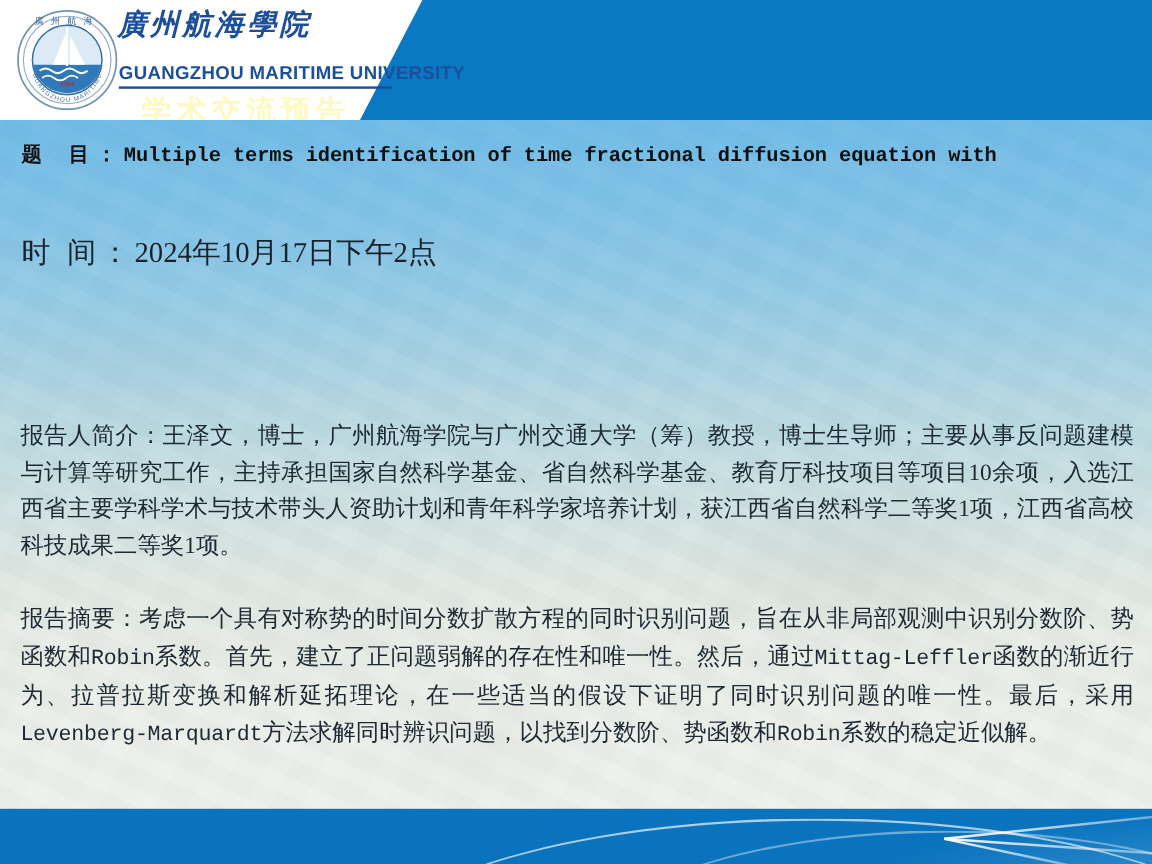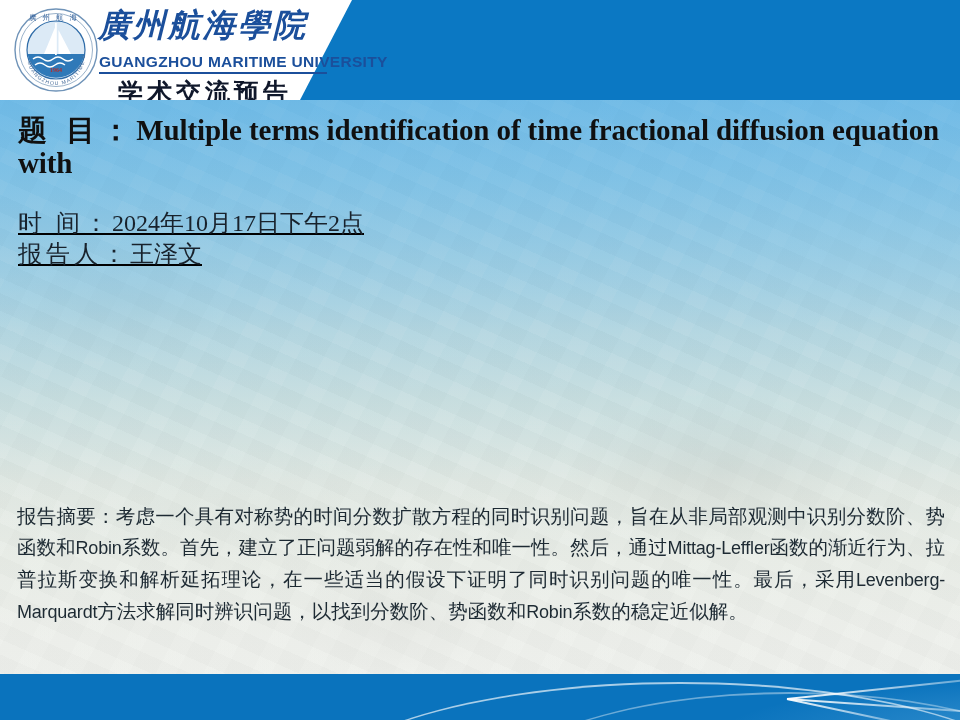--- a/index.html
+++ b/index.html
@@ -55,64 +55,64 @@
   }
   .header-stripe{
     position:absolute;left:329px;top:-6px;width:13px;height:116px;background:#ffffff;
     transform:rotate(27.5deg);transform-origin:top left;
   }
   .emblem{position:absolute;left:13px;top:6px;width:86px;height:88px;}
   .emblem svg{display:block;}
   .uni-cn{
     position:absolute;left:98px;top:4px;
     font-family:"Liberation Serif", serif;
-    font-size:32px;font-weight:bold;font-style:italic;color:#1b4f9b;
+    font-size:24px;font-weight:bold;font-style:italic;color:#1b4f9b;
     letter-spacing:3px;white-space:nowrap;
   }
   .uni-en{
     position:absolute;left:99px;top:53px;
     font-family:"Liberation Sans", sans-serif;
     font-size:15.5px;font-weight:bold;color:#1b4f9b;
     letter-spacing:.3px;white-space:nowrap;
   }
   .uni-rule{position:absolute;left:99px;top:72px;width:228px;height:2px;background:#1b4f9b;}
   .header-sub{
     position:absolute;left:118px;top:76px;
     font-family:"Liberation Serif", serif;
-    font-size:25px;font-weight:bold;color:#0f172a;
+    font-size:25px;font-weight:bold;color:#fef9c3;
     letter-spacing:4px;white-space:nowrap;
   }
 
   
   .content{position:absolute;left:0;top:100px;width:960px;height:574px;}
 
   .title-block{position:absolute;left:18px;top:14px;width:925px;}
   .title-line{
-    font-family:Liberation Serif, serif;
-    font-size:29px;font-weight:bold;color:#101010;
+    font-family:Liberation Mono, monospace;
+    font-size:17px;font-weight:bold;color:#101010;
     line-height:33px;letter-spacing:-.1px;
   }
   .title-label{letter-spacing:6px;}
 
-  .meta{position:absolute;left:18px;top:108px;text-decoration:underline;}
+  .meta{position:absolute;left:18px;top:96px;}
   .meta-row{
     font-family:"Liberation Serif", serif;
     font-size:24px;color:#18222c;line-height:31px;white-space:nowrap;
   }
   .meta-label{letter-spacing:4px;}
 
   .para{
     position:absolute;left:17px;width:928px;
     font-family:"Liberation Serif", serif;
     color:#1d2a33;
     text-align:justify;
   }
   .para.bio{top:249px;font-size:19.5px;line-height:30.5px;}
   .para.abs{top:401px;font-size:19.5px;line-height:31px;}
-  .mono{font-family:Liberation Sans, sans-serif;font-size:18px;letter-spacing:-.2px;}
+  .mono{font-family:Liberation Mono, monospace;font-size:18px;letter-spacing:-.2px;}
 
   
   .footer{position:absolute;left:0;top:674px;width:960px;height:46px;overflow:hidden;background:#0a73bd;}
   .footer-glow{
     position:absolute;right:0;top:0;width:520px;height:46px;
     background:
       radial-gradient(circle 26px at 790px 26px, #ffffff 0%, rgba(255,255,255,.9) 35%, rgba(255,255,255,0) 100%),
       radial-gradient(ellipse 260px 30px at 790px 30px, rgba(255,255,255,.85) 0%, rgba(190,226,248,.45) 45%, rgba(255,255,255,0) 100%),
       radial-gradient(ellipse 420px 60px at 700px 60px, rgba(255,255,255,.55) 0%, rgba(120,190,235,.25) 50%, rgba(255,255,255,0) 100%);
     left:440px;
@@ -172,23 +172,23 @@
   </div>
 
   <div class="content">
 
     <div class="title-block">
       <div class="title-line"><span class="title-label">题 目：</span><span>Multiple terms identification of time fractional diffusion equation with</span></div>
     </div>
 
     <div class="meta">
       <div class="meta-row"><span class="meta-label">时 间：</span><span>2024年10月17日下午2点</span></div>
-      <div class="meta-row"><span class="meta-label">报告人：</span><span>王泽文</span></div>
     </div>
 
+    <div class="para bio"><span>报告人简介：</span><span>王泽文，博士，广州航海学院与广州交通大学（筹）教授，博士生导师；主要从事反问题建模与计算等研究工作，主持承担国家自然科学基金、省自然科学基金、教育厅科技项目等项目10余项，入选江西省主要学科学术与技术带头人资助计划和青年科学家培养计划，获江西省自然科学二等奖1项，江西省高校科技成果二等奖1项。</span></div>
 
     <div class="para abs"><span>报告摘要：</span><span>考虑一个具有对称势的时间分数扩散方程的同时识别问题，旨在从非局部观测中识别分数阶、势函数和</span><span class="mono">Robin</span><span>系数。首先，建立了正问题弱解的存在性和唯一性。然后，通过</span><span class="mono">Mittag-Leffler</span><span>函数的渐近行为、拉普拉斯变换和解析延拓理论，在一些适当的假设下证明了同时识别问题的唯一性。最后，采用</span><span class="mono">Levenberg-Marquardt</span><span>方法求解同时辨识问题，以找到分数阶、势函数和</span><span class="mono">Robin</span><span>系数的稳定近似解。</span></div>
 
   </div>
 
   <div class="footer">
     <div class="footer-arc"></div>
     <div class="footer-arc2"></div>
     <div class="footer-glow"></div>
     <div class="footer-ray" style="transform:rotate(-6deg)"></div>

